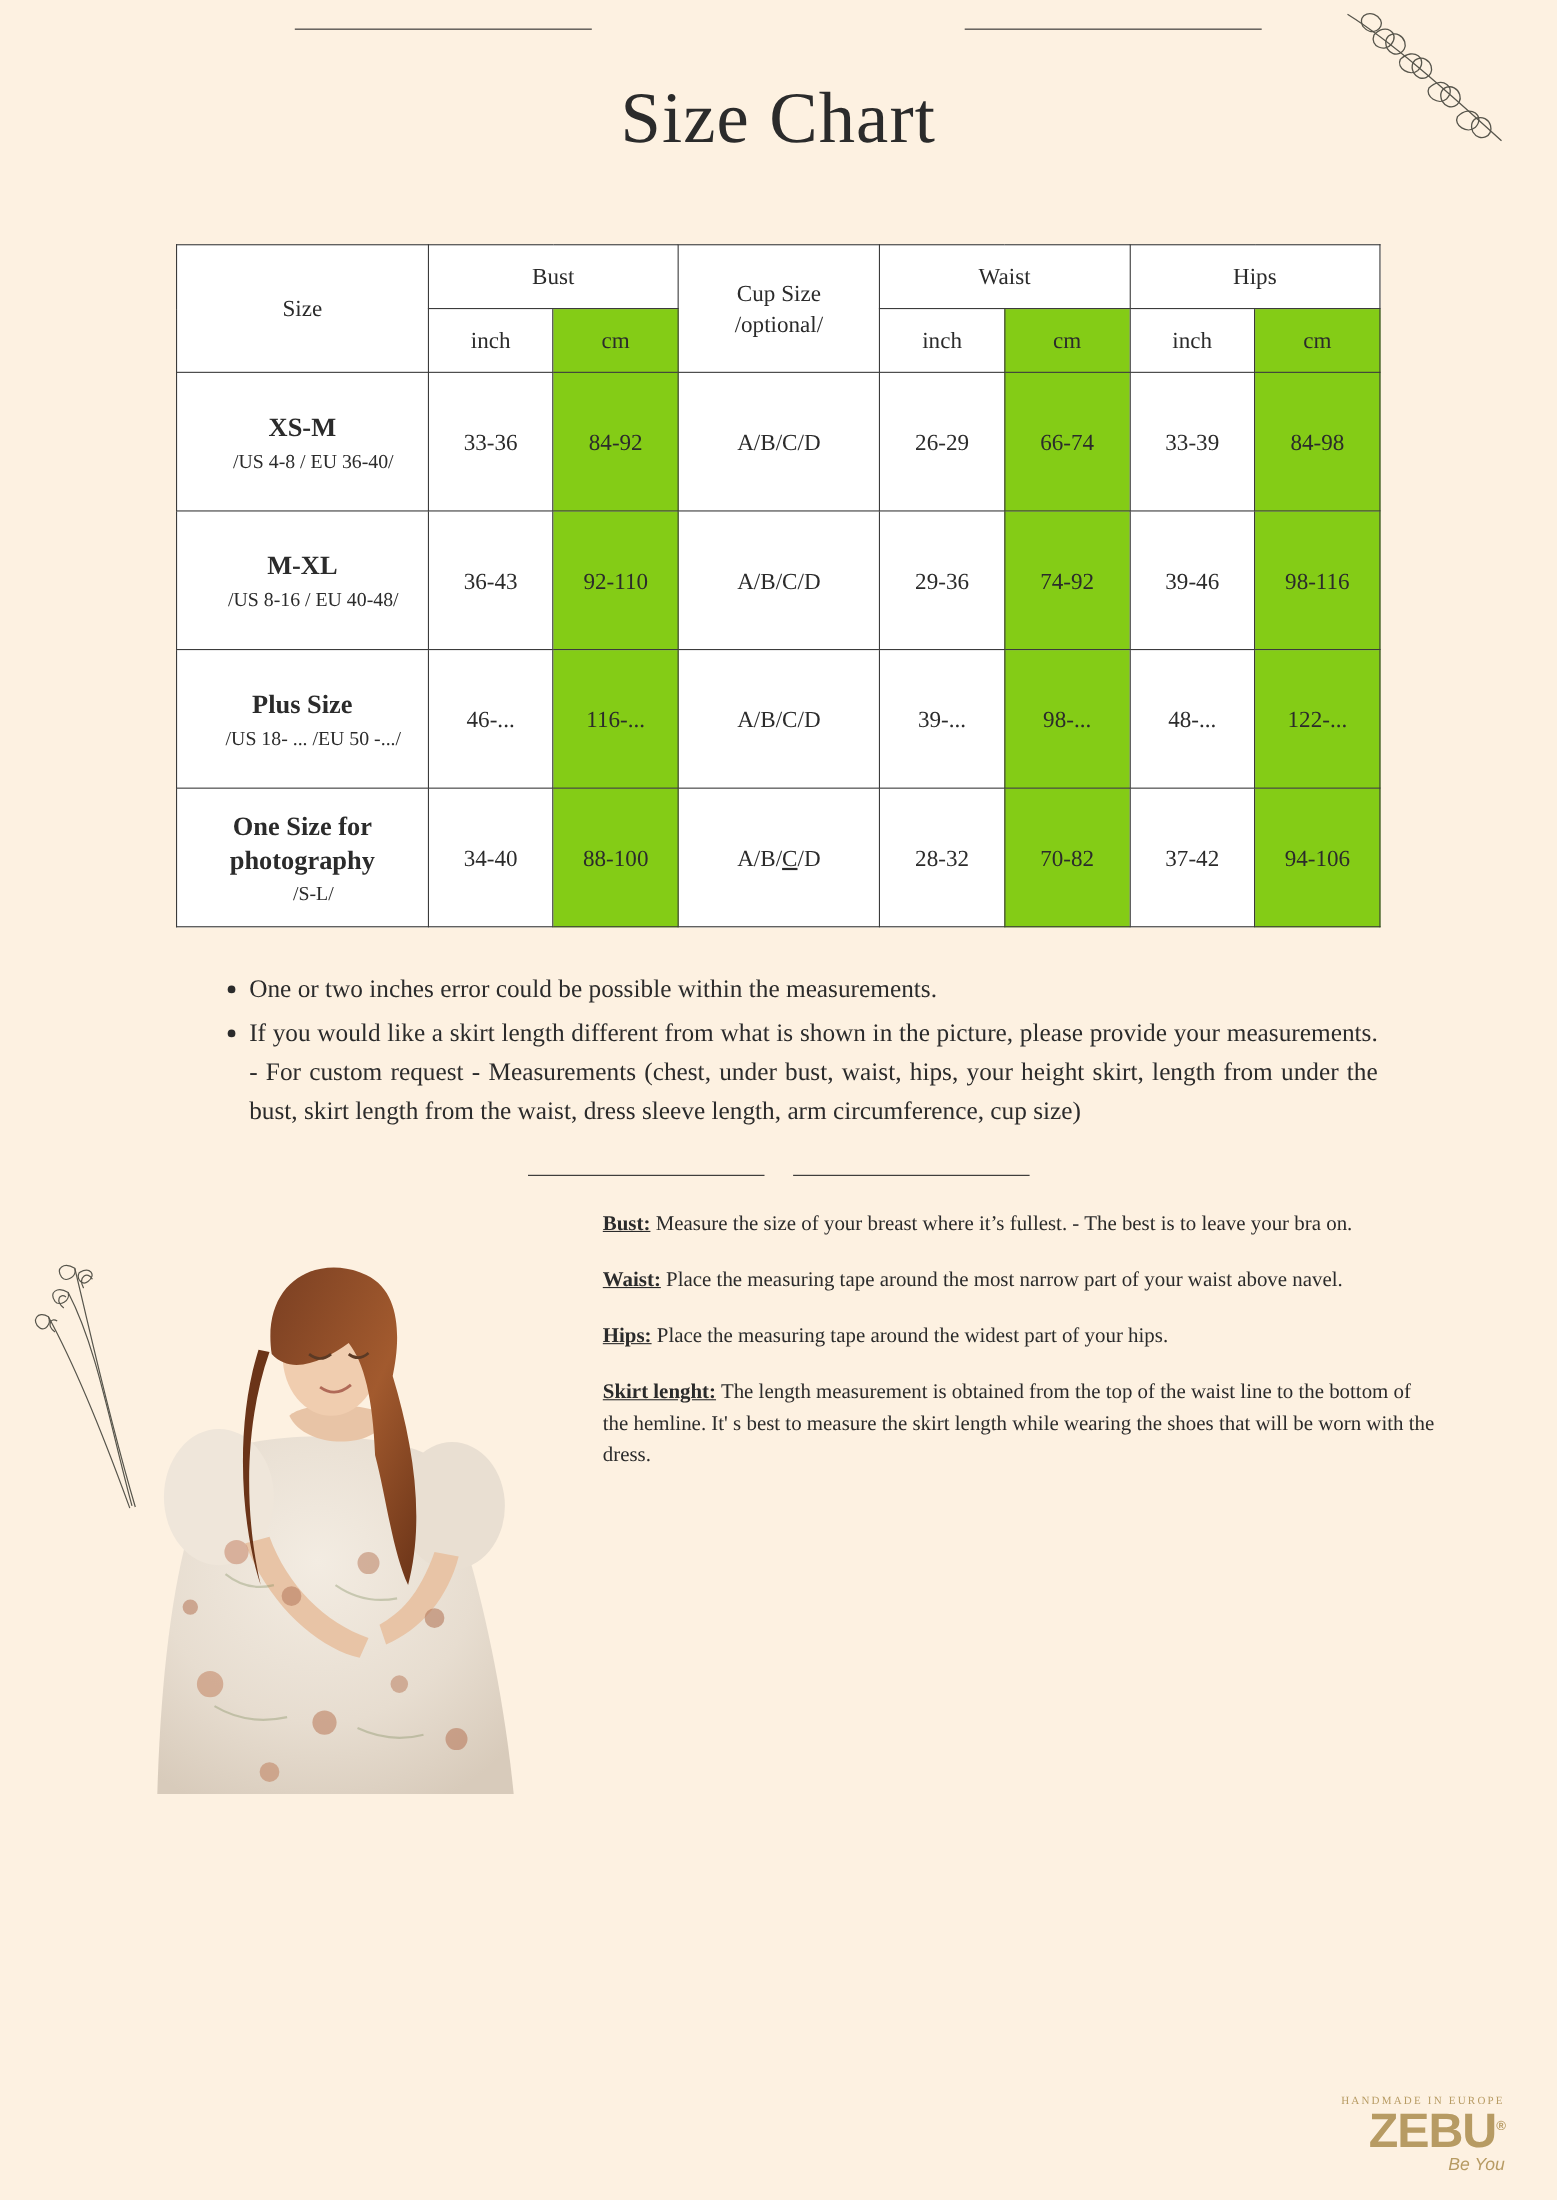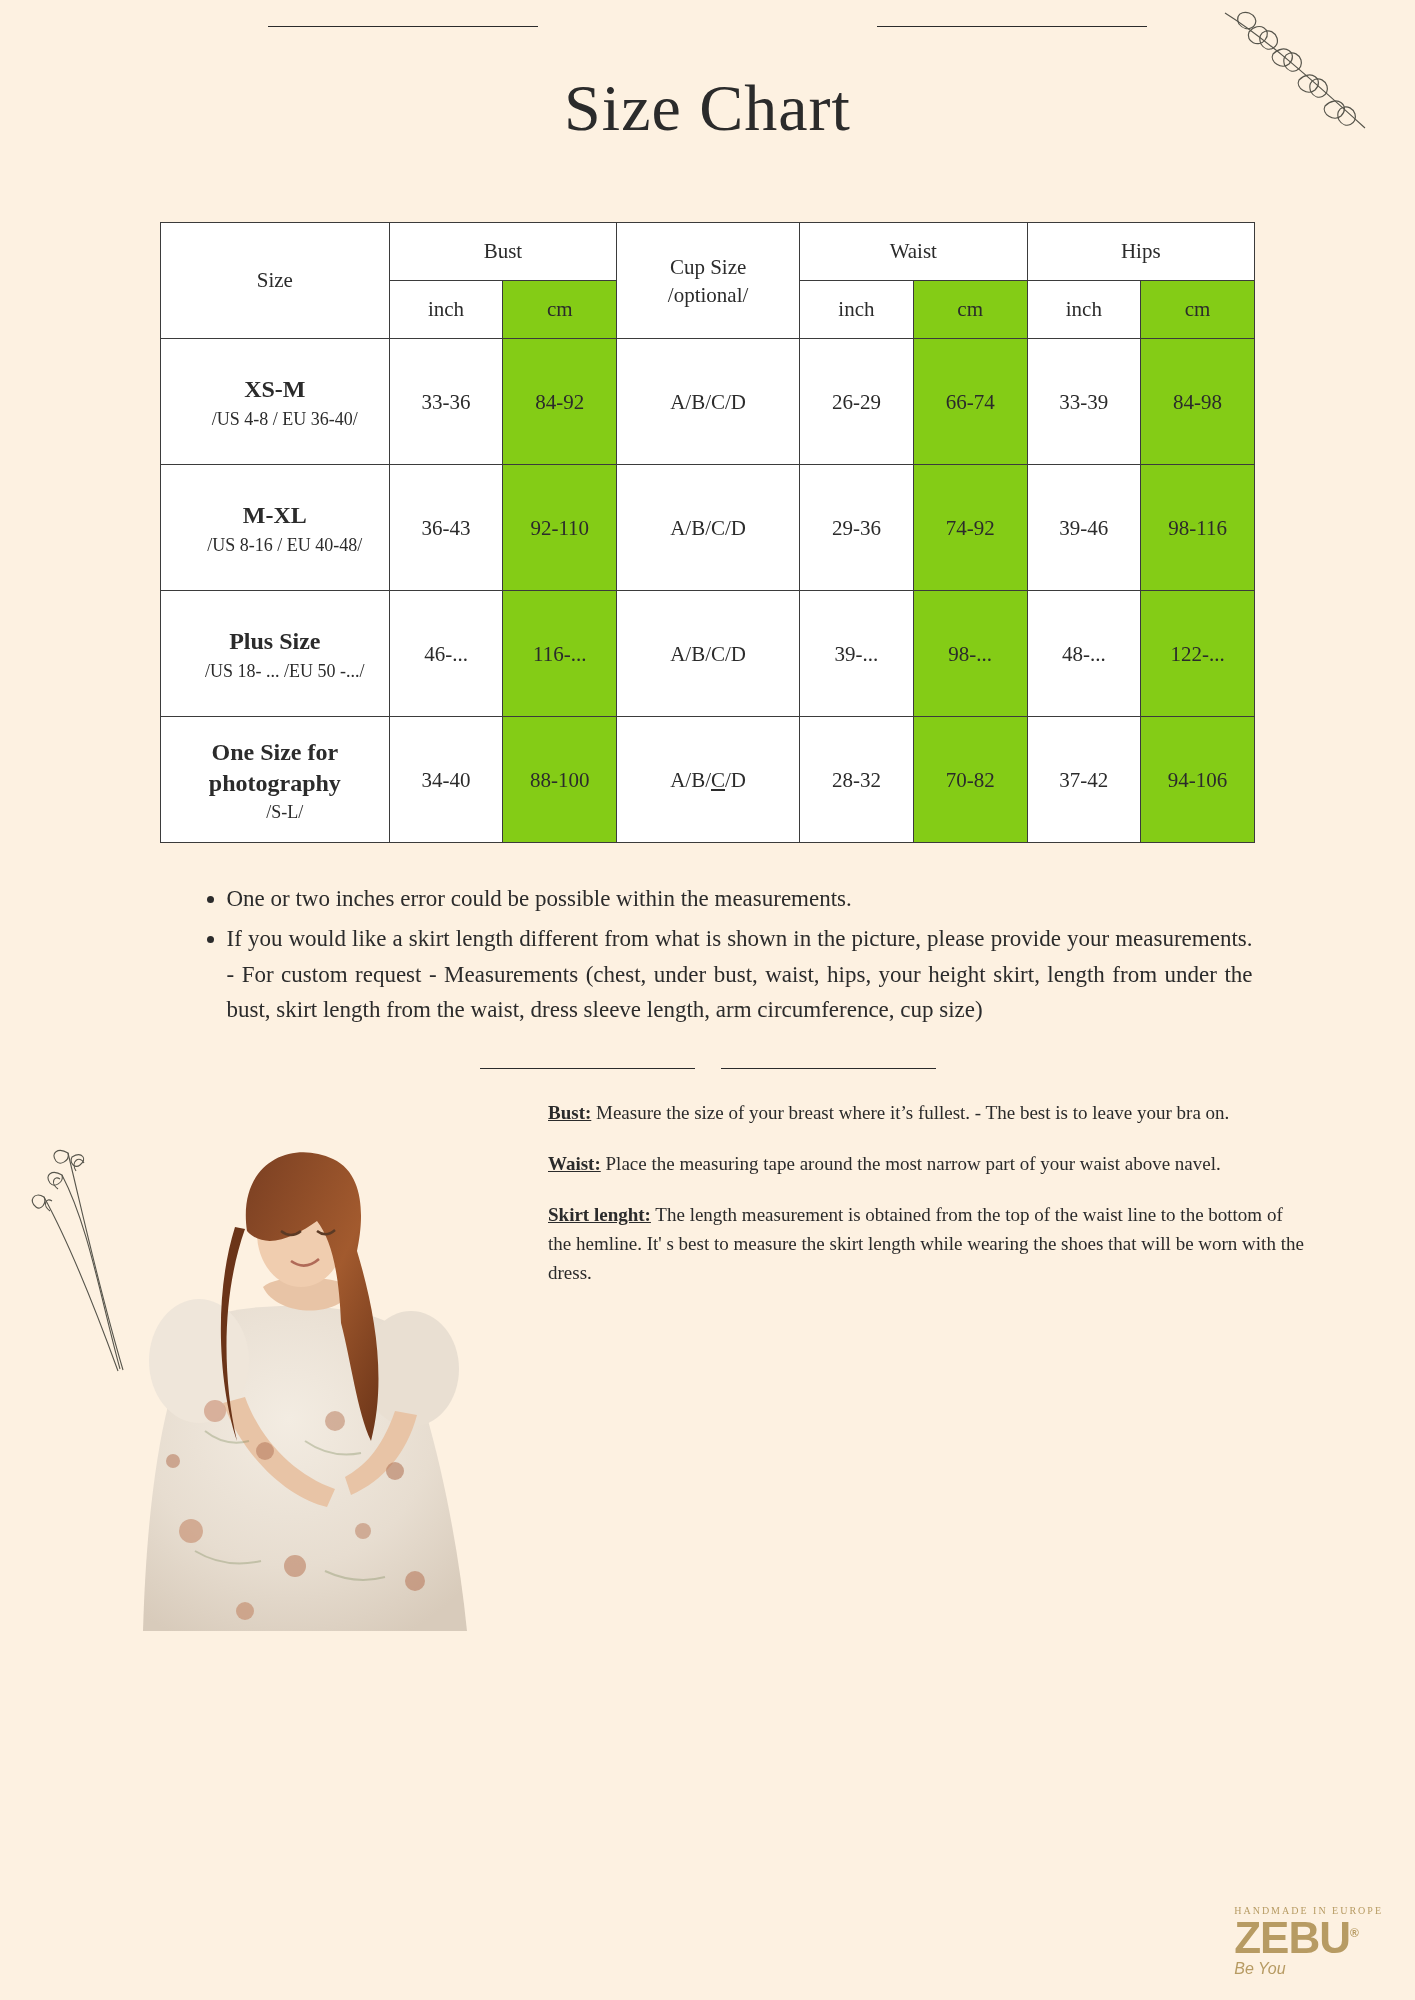--- a/index.html
+++ b/index.html
@@ -149,23 +149,23 @@
     text-align: left;
   }
   .measure-text b {
     font-weight: 700;
     text-decoration: underline;
   }
 
   
   .logo-block {
     position: absolute;
-    right: 32px;
+    right: 47px;
     bottom: 22px;
-    text-align: left;
+    text-align: right;
     color: #b79b63;
   }
   .logo-top {
     font-size: 10px;
     letter-spacing: 2px;
     color: #b79b63;
     margin-bottom: 2px;
   }
   .logo-main {
     font-size: 44px;
@@ -379,20 +379,21 @@
         <path d="M210 330 q26 18 56 12"></path>
         <path d="M100 440 q30 18 66 10"></path>
         <path d="M230 460 q30 14 60 6"></path>
       </g>
     </svg>
   </div>
 
   <div class="measure-text">
     <p><b>Bust:</b><span> Measure the size of your breast where it’s fullest. - The best is to leave your bra on.</span></p>
     <p><b>Waist:</b><span> Place the measuring tape around the most narrow part of your waist above navel.</span></p>
+    <p><b>Hips:</b><span> Place the measuring tape around the widest part of your hips.</span></p>
     <p><b>Skirt lenght:</b><span> The length measurement is obtained from the top of the waist line to the bottom of the hemline. It' s best to measure the skirt length while wearing the shoes that will be worn with the dress.</span></p>
   </div>
 </div>
 
 <div class="logo-block">
   <div class="logo-top">HANDMADE IN EUROPE</div>
   <div class="logo-main"><span>ZEBU</span><span class="reg">®</span></div>
   <div class="logo-sub">Be You</div>
 </div>
 

